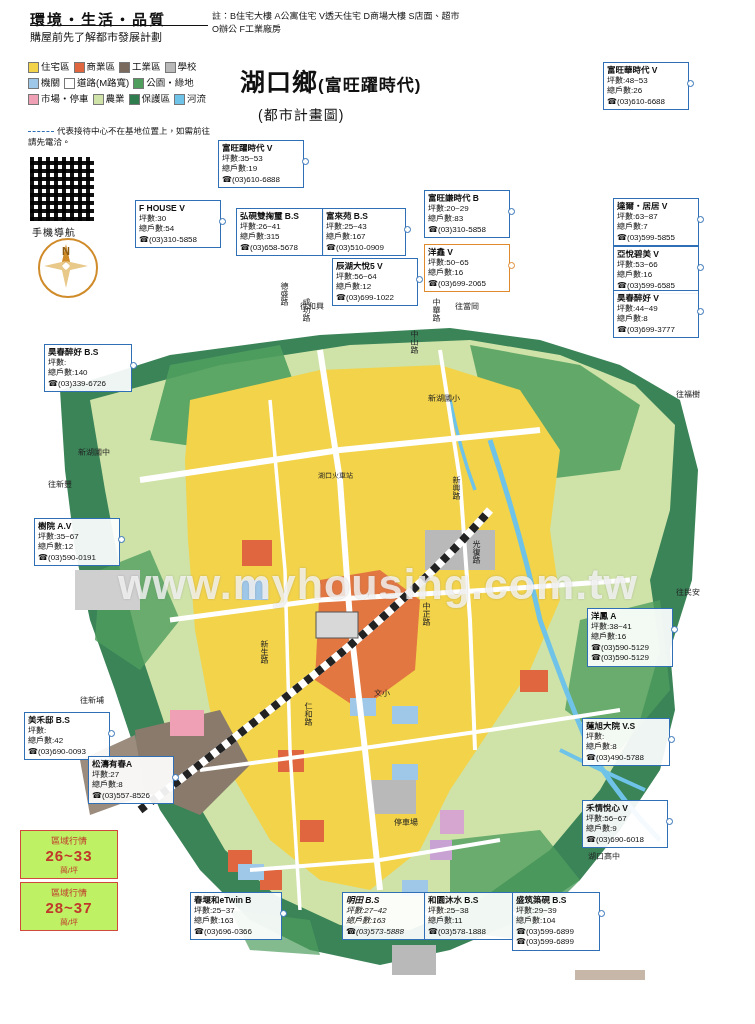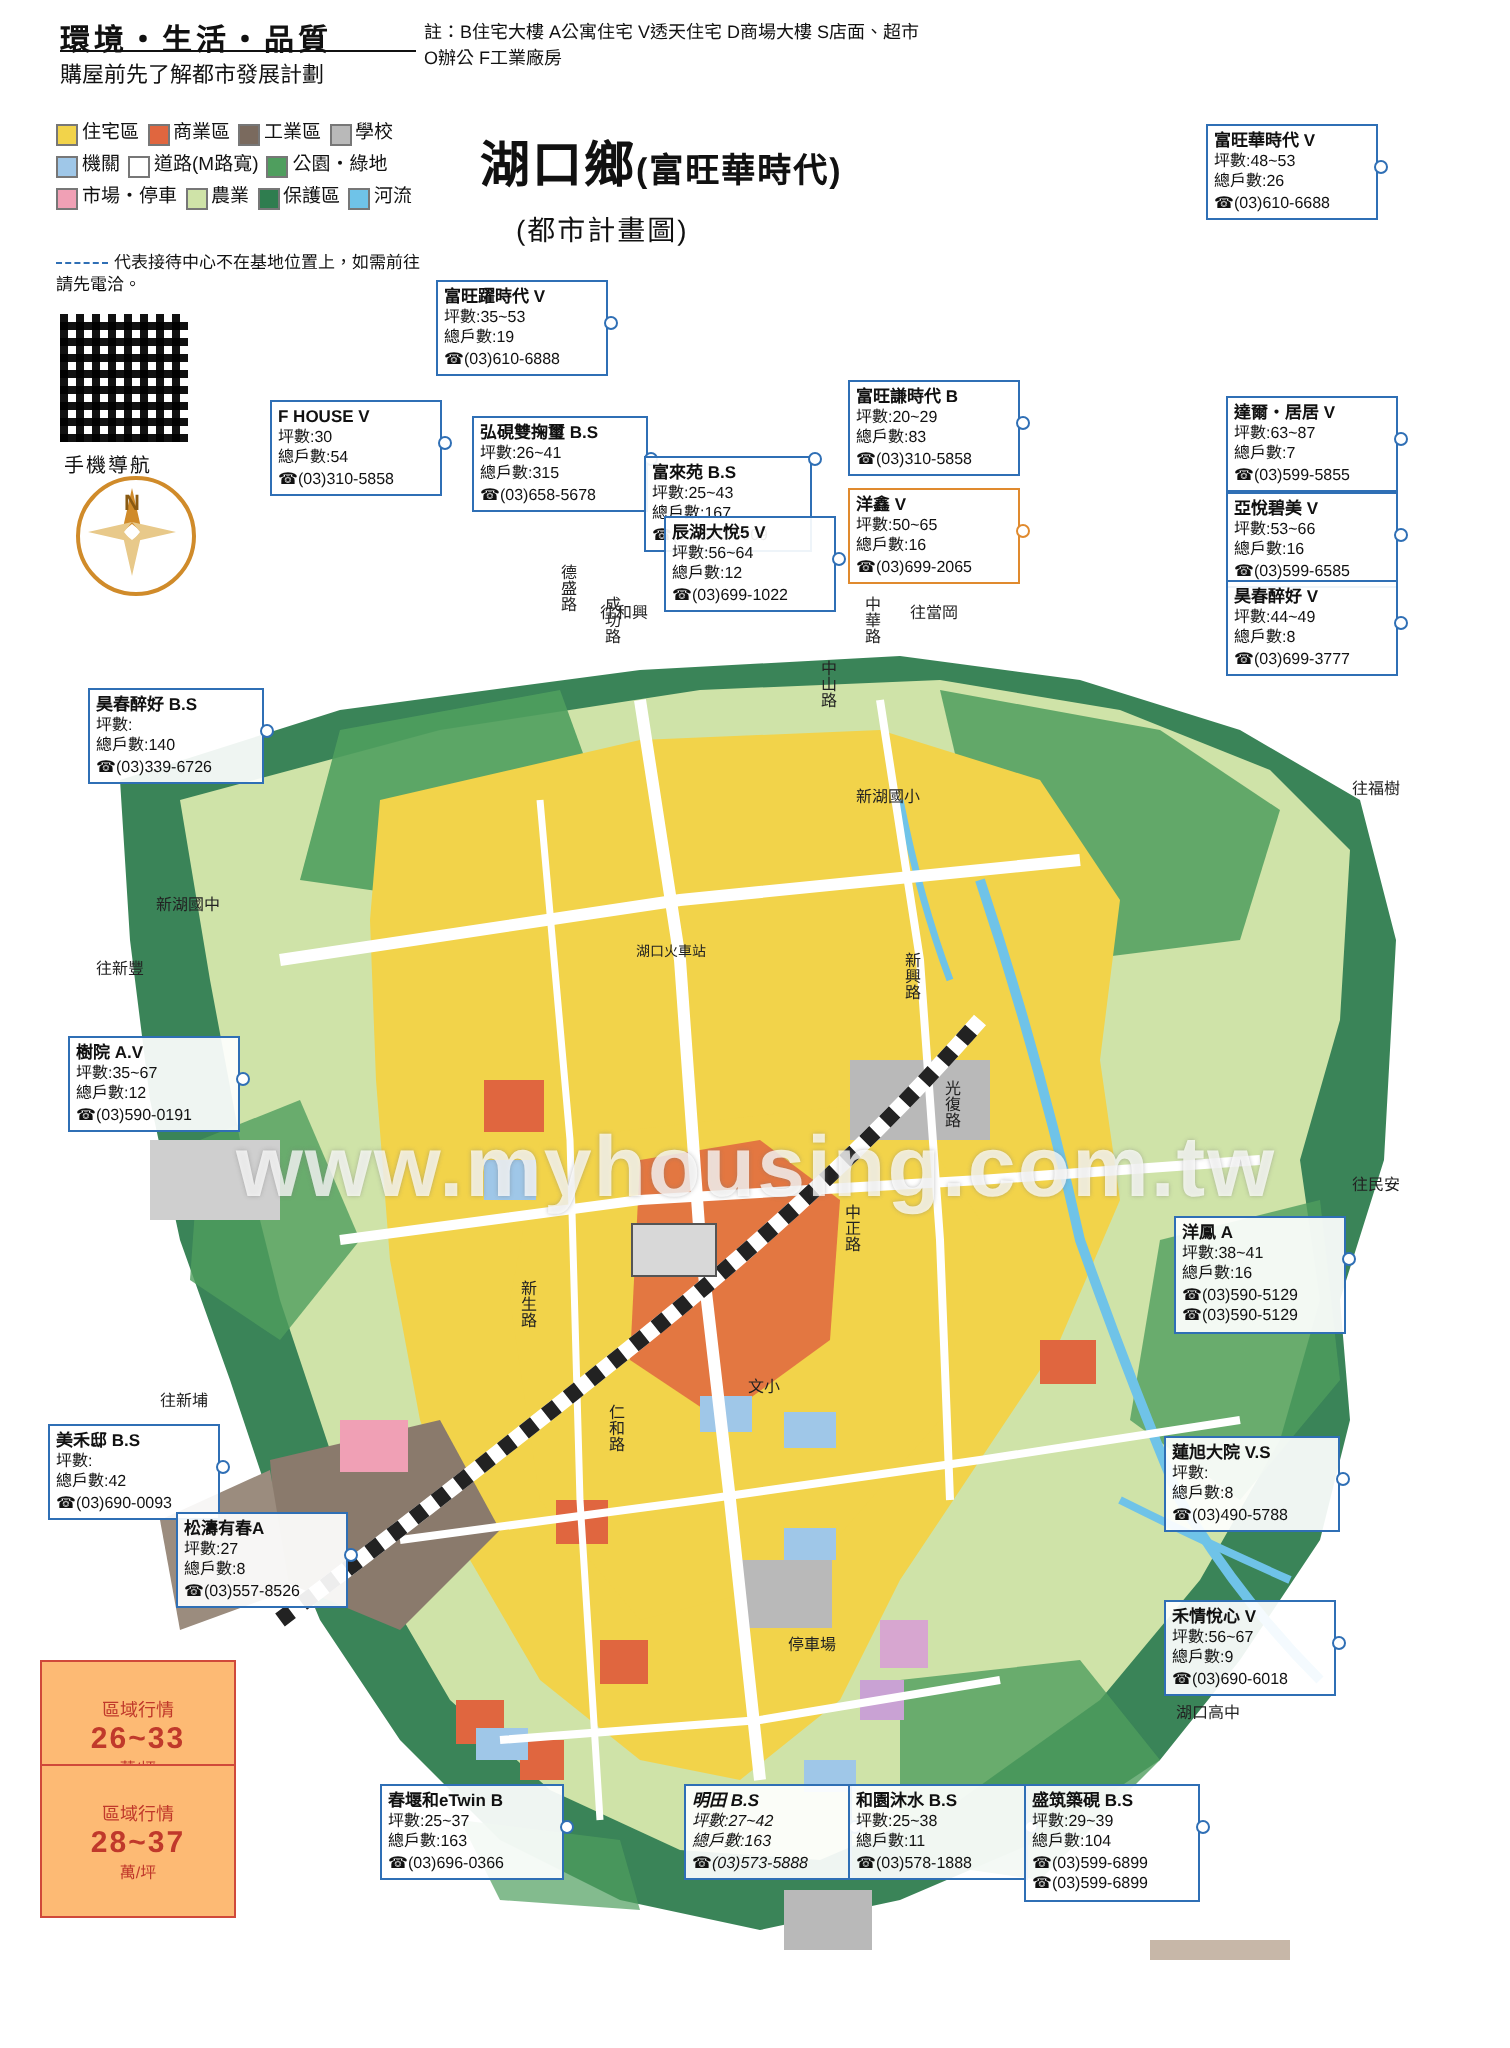--- a/index.html
+++ b/index.html
@@ -37,22 +37,22 @@
   #map{left:20px;top:150px;width:715px;height:830px;}
   
   .card{position:absolute;border:1px solid #2f6fb5;background:rgba(255,255,255,0.92);
         font-size:8px;line-height:10.5px;padding:2px 3px;color:#111;}
   .card .t{font-weight:bold;font-size:8.5px;}
   .card .ln{white-space:nowrap;}
   .card.orange{border-color:#e08a2e;}
   .dot{position:absolute;width:5px;height:5px;border-radius:50%;border:1px solid #2f6fb5;background:#fff;}
   .dot.orange{border-color:#e08a2e;}
   
-  .pricebox{position:absolute;border:1px solid #d0493a;background:#fdba74;color:#c0392b;
-            text-align:center;font-size:9px;padding:17px 0;}
+  .pricebox{position:absolute;border:1px solid #d0493a;background:#bef264;color:#c0392b;
+            text-align:center;font-size:9px;padding:3px 0;}
   .pricebox .big{font-size:15px;font-weight:bold;letter-spacing:1px;}
   .pricebox .unit{font-size:8px;}
   
   #watermark{left:18px;top:560px;width:720px;text-align:center;font-size:43px;font-weight:bold;
              color:rgba(255,255,255,0.75);text-shadow:0 0 2px rgba(120,120,120,0.45);
              letter-spacing:1px;pointer-events:none;}
   
   .mlabel{position:absolute;font-size:8px;color:#222;white-space:nowrap;}
   .mlabel.v{writing-mode:vertical-rl;}
 </style>
@@ -117,21 +117,21 @@
         <i class="sw" style="background:#6fc3e8"></i>
         <span>河流</span>
       </span>
   </div>
 </div>
 <div class="abs" id="legend-note">
   <span class="dashline"></span><span>代表接待中心不在基地位置上，如需前往請先電洽。</span>
 </div>
 
 <div class="abs" id="map-title">
-  <span>湖口鄉</span><small>(富旺華時代)</small>
+  <span>湖口鄉</span><small>(富旺躍時代)</small>
 </div>
 <div class="abs" id="map-subtitle">(都市計畫圖)</div>
 
 <div class="abs" id="qr"></div>
 <div class="abs" id="qr-label">手機導航</div>
 <div class="abs" id="compass">
   <div id="compass-ring"></div>
   <svg width="56" height="56" viewBox="0 0 56 56" style="position:absolute;left:0;top:0">
     <polygon points="28,6 33,28 28,24 23,28" fill="#d08b2a"></polygon>
     <polygon points="28,50 33,28 28,32 23,28" fill="#e8c98a"></polygon>
@@ -272,21 +272,21 @@
       <div class="ln">☎(03)310-5858</div>
     </div>
     <div class="dot" style="left: 219px; top: 218px;"></div>
     <div class="card" style="left: 236px; top: 208px; width: 80px;">
       <div class="t">弘硯雙掬璽  B.S</div>
       <div class="ln">坪數:26~41</div>
       <div class="ln">總戶數:315</div>
       <div class="ln">☎(03)658-5678</div>
     </div>
     <div class="dot" style="left: 322px; top: 226px;"></div>
-    <div class="card" style="left: 322px; top: 208px; width: 76px; margin-top: 20px;">
+    <div class="card" style="left: 322px; top: 208px; width: 76px;">
       <div class="t">富來苑  B.S</div>
       <div class="ln">坪數:25~43</div>
       <div class="ln">總戶數:167</div>
       <div class="ln">☎(03)510-0909</div>
     </div>
     <div class="dot" style="left: 404px; top: 226px;"></div>
     <div class="card" style="left: 613px; top: 198px; width: 78px;">
       <div class="t">達爾・居居  V</div>
       <div class="ln">坪數:63~87</div>
       <div class="ln">總戶數:7</div>

